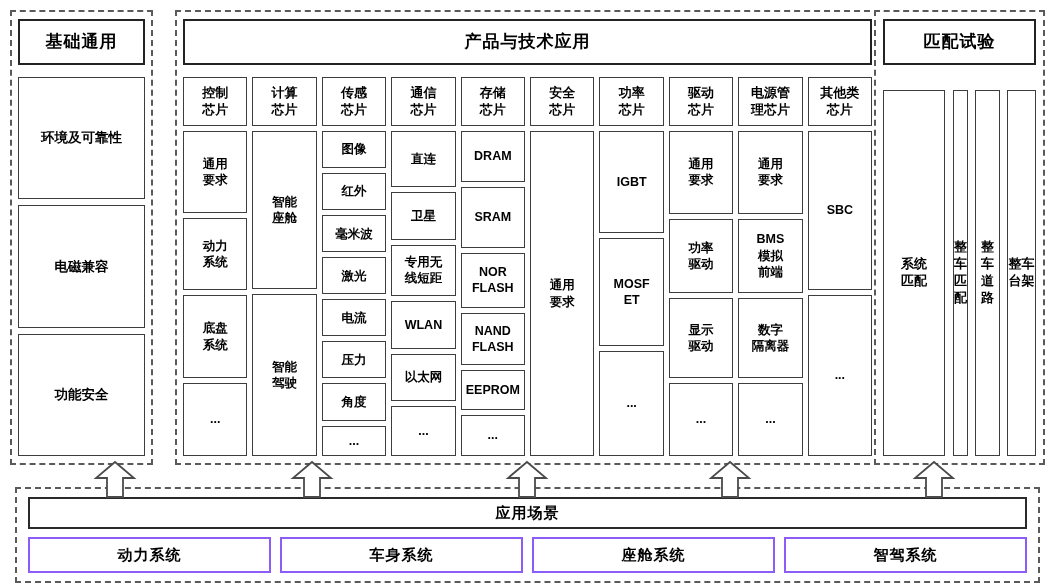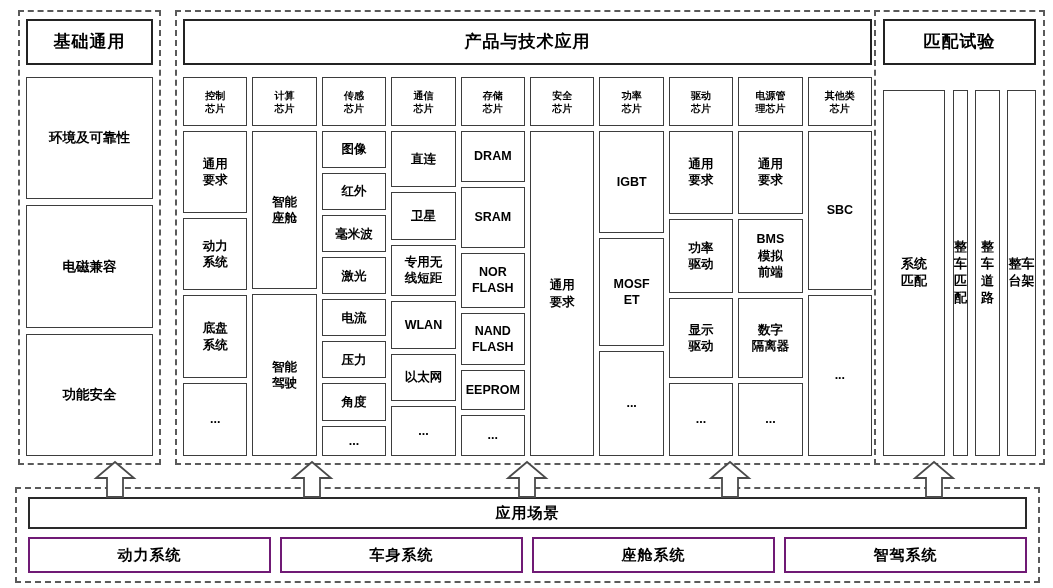--- a/index.html
+++ b/index.html
@@ -12,43 +12,43 @@
     position:absolute; border:2px dashed #5a5a5a; background:#fff;
     box-sizing:border-box; display:flex; flex-direction:column; z-index:1;
   }
   .box {
     border:1.5px solid #3d3d3d; background:#fff; box-sizing:border-box;
     display:flex; align-items:center; justify-content:center;
     text-align:center; white-space:pre-line; line-height:1.3;
   }
   .title-box { border:2px solid #232323; font-size:17px; letter-spacing:1px; flex:0 0 46px; }
   
-  #sec-base { left:18px; top:10px; width:143px; height:455px; padding:7px 6px; }
+  #sec-base { left:10px; top:10px; width:143px; height:455px; padding:7px 6px; }
   #sec-base .items { flex:1; display:flex; flex-direction:column; gap:6px; margin-top:12px; }
   #sec-base .items .box { flex:1; font-size:13.5px;text-align:right; }
   
   #sec-products { left:175px; top:10px; width:705px; height:455px; padding:7px 6px; }
   .cols { flex:1; display:flex; gap:5px; margin-top:12px; min-height:0; }
   .col { flex:1; display:flex; flex-direction:column; min-width:0; }
-  .col-header { flex:0 0 49px; font-size:10px; margin-bottom:5px; }
+  .col-header { flex:0 0 49px; font-size:13px; margin-bottom:5px; }
   .col-items { flex:1; display:flex; flex-direction:column; gap:5px; min-height:0; }
   .col-items .box { font-size:12.5px; padding:1px 2px; }
   .fs-en { font-size:13px; letter-spacing:0; }
   .fs-sm { font-size:10px; }
   
   #sec-matching { left:874px; top:10px; width:171px; height:455px; padding:7px 7px;gap:13px; }
   .match-row { flex:1; display:flex; gap:8px; margin-top:12px; min-height:0; }
   .match-left { flex:0 0 62px; font-size:13px; }
   .match-right { flex:1; display:flex; flex-direction:row; gap:7px; min-height:0; }
   .match-right .box { font-size:13px; }
   
   #sec-app { left:15px; top:487px; width:1025px; height:96px; padding:8px 11px; }
   .app-bar { flex:0 0 32px; border:2px solid #2a2a2a; font-size:15px; letter-spacing:1px; }
   .scenarios { flex:1; display:flex; gap:9px; margin-top:8px; }
-  .scenarios .box { flex:1; border:2px solid #701a75; font-size:15px; letter-spacing:1px; }
+  .scenarios .box { flex:1; border:2px solid #8b5cf6; font-size:15px; letter-spacing:1px; }
   
   .up-arrow { position:absolute; top:460px; width:44px; height:38px; z-index:5; }
 </style>
 </head>
 <body>
 
 <div class="page">
 
   <div class="dashed" id="sec-base">
     <div class="box title-box">基础通用</div>

